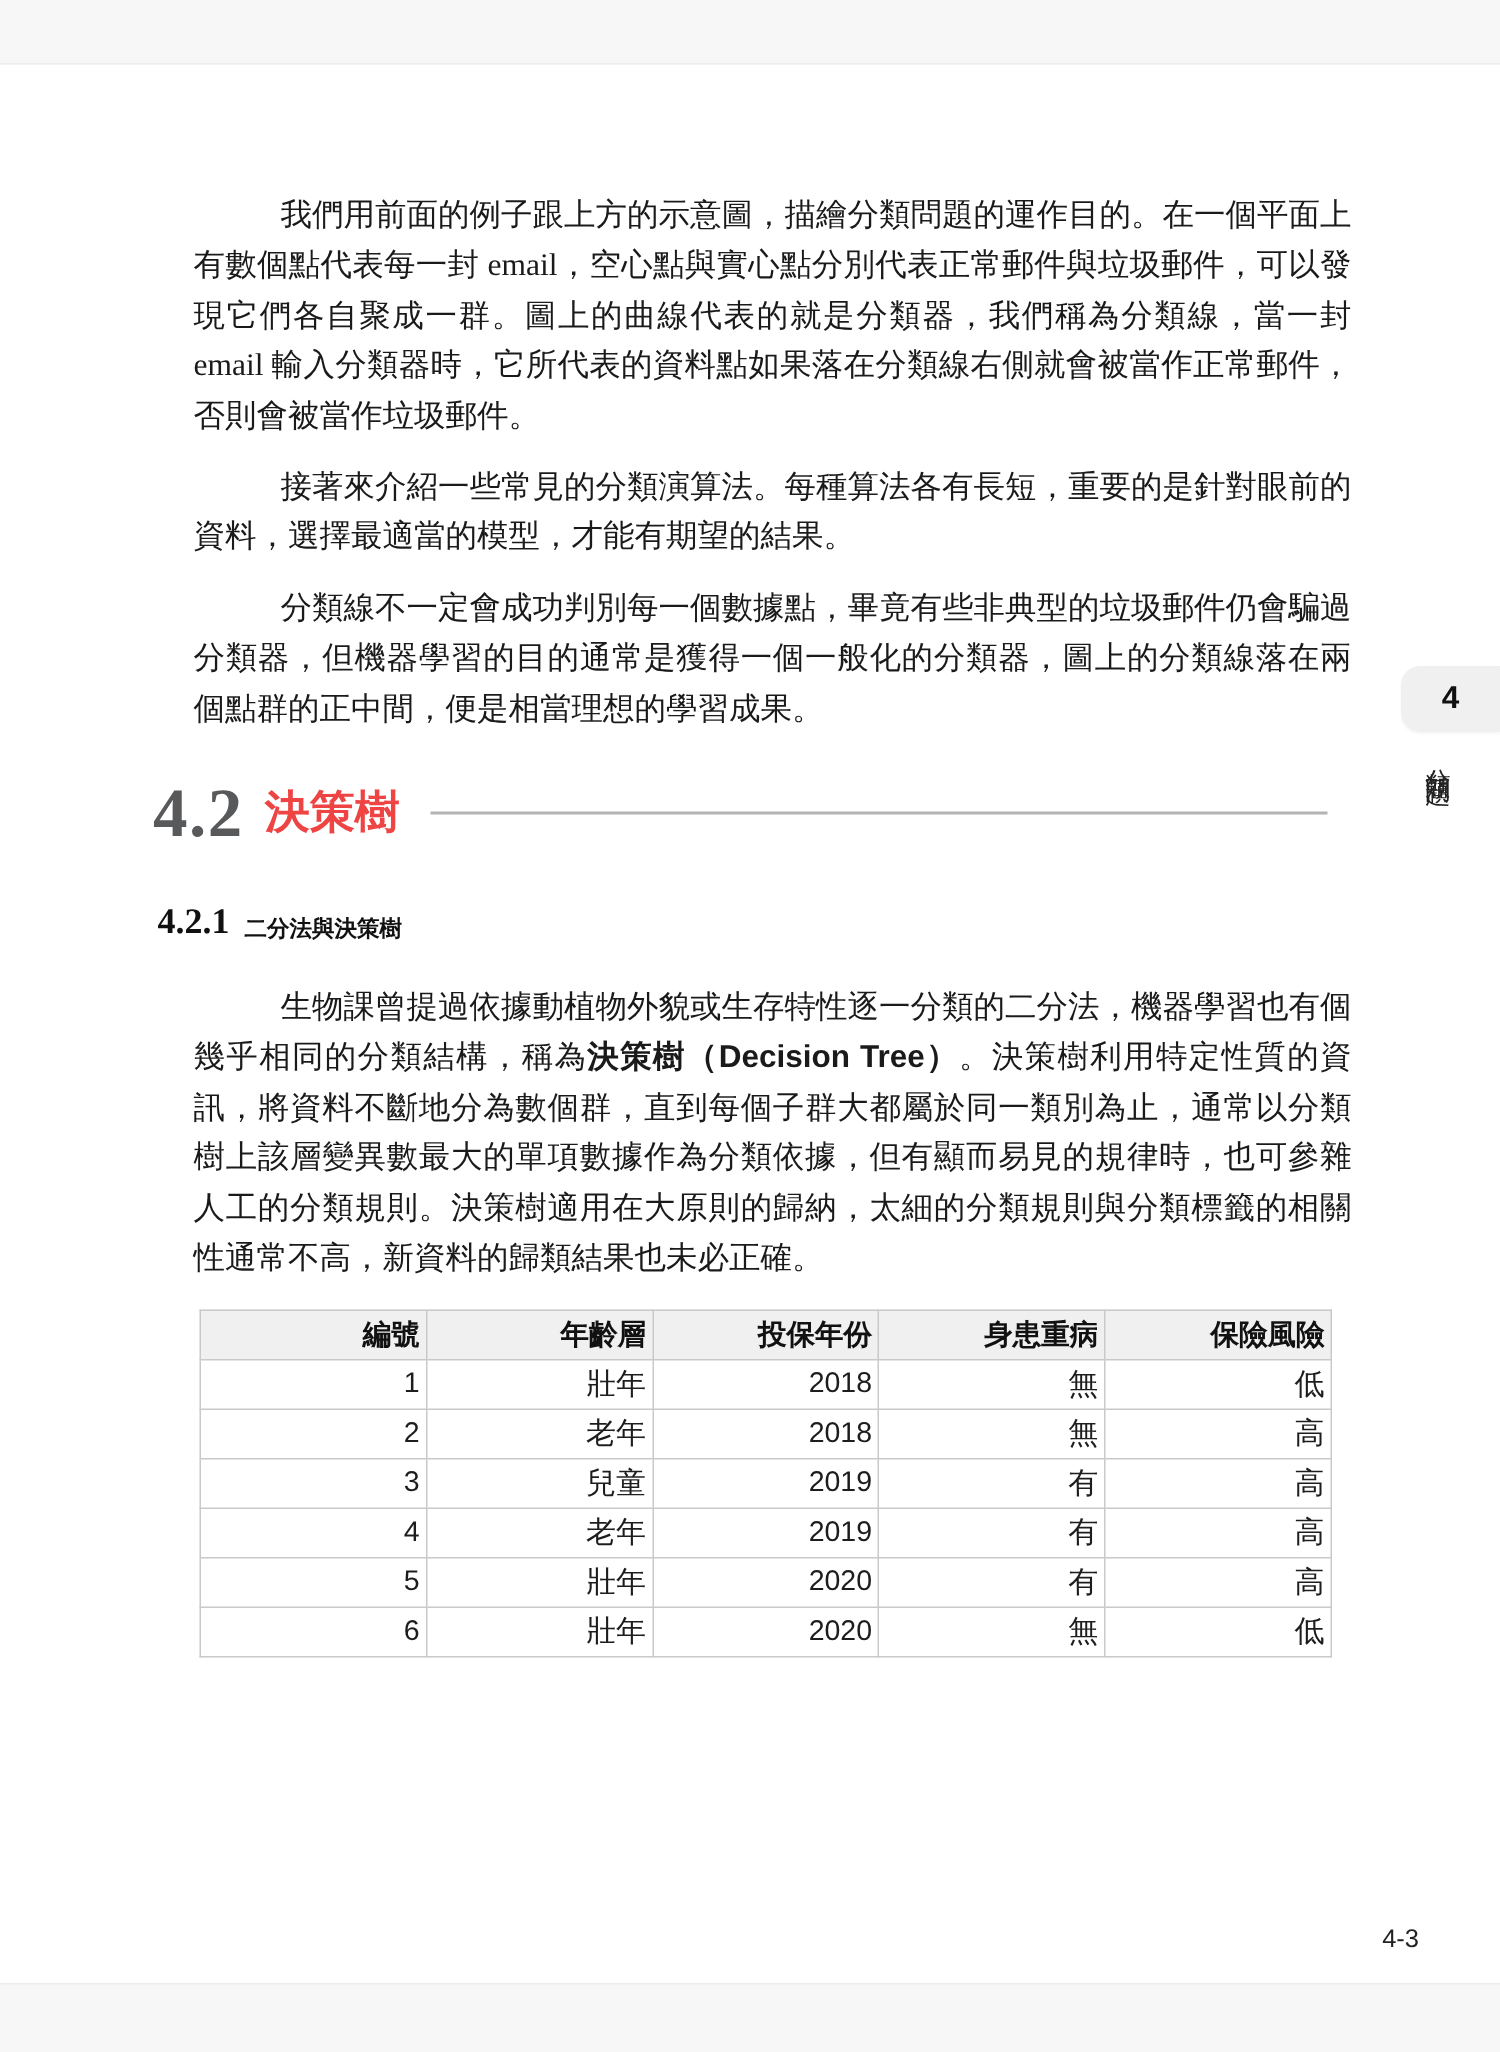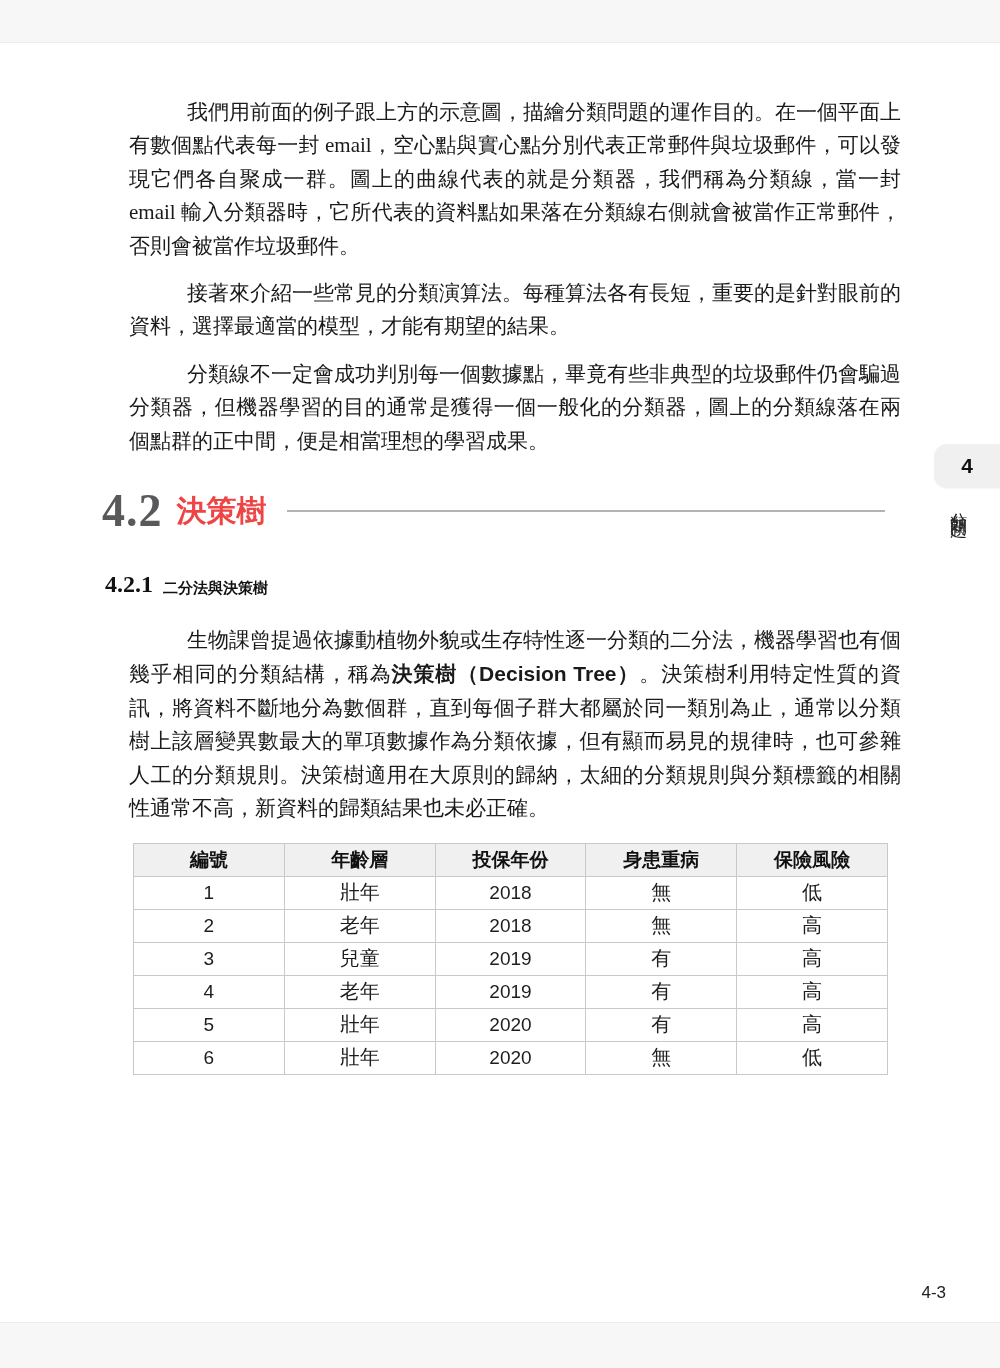--- a/index.html
+++ b/index.html
@@ -15,21 +15,21 @@
   html,body{margin:0;padding:0;}
   body{
     width:1000px;height:1368px;position:relative;background:#ffffff;
     font-family:"Liberation Serif","DejaVu Serif",serif;color:var(--text);
     overflow:hidden;
   }
   .band{position:absolute;left:0;right:0;background:var(--band-bg);}
   .band.top{top:0;height:43px;border-bottom:1px solid #ececec;}
   .band.bottom{bottom:0;height:46px;border-top:1px solid #ececec;}
   .sheet{position:absolute;top:44px;left:0;right:0;bottom:47px;background:#ffffff;}
-  .content{padding:52px 99px 0 129px;}
+  .content{padding:83px 99px 0 129px;}
   p.body-text{
     margin:0 0 14px 0;font-size:21px;line-height:33.4px;
     text-align:justify;text-indent:58px;color:var(--text);
   }
   .sans-bold{font-family:"Liberation Sans","DejaVu Sans",sans-serif;font-weight:bold;}
   .h2{display:flex;align-items:center;margin:30px 0 12px -27px;}
   .h2-num{
     font-family:"Liberation Serif","DejaVu Serif",serif;font-weight:bold;
     font-size:46px;line-height:1;color:var(--section-number);letter-spacing:1px;
   }
@@ -39,21 +39,21 @@
   }
   .h2-rule{flex:1;height:2px;background:var(--rule);margin-left:20px;margin-right:16px;}
   .h3{display:flex;align-items:flex-end;margin:37px 0 0 -24px;}
   .h3-num{font-family:"Liberation Serif","DejaVu Serif",serif;font-weight:bold;font-size:24px;color:#111;}
   .h3-title{font-family:"Liberation Sans","DejaVu Sans",sans-serif;font-weight:bold;font-size:15px;margin-left:10px;color:#111;}
   .p-after-h3{margin-top:26px !important;}
   table.data{
     border-collapse:collapse;margin:17px 0 0 4px;width:755px;table-layout:fixed;
   }
   table.data th,table.data td{
-    border:1px solid var(--table-border);text-align:center;height:33px;padding:0 4px;
+    border:1px solid var(--table-border);text-align:right;height:33px;padding:0 4px;
     vertical-align:middle;
   }
   table.data th{
     background:var(--table-header-bg);
     font-family:"Liberation Sans","DejaVu Sans",sans-serif;
     font-size:19px;font-weight:bold;color:#111;
   }
   table.data td{font-size:20px;color:#1d1d1d;}
   table.data td.num{font-family:"Liberation Sans","DejaVu Sans",sans-serif;font-size:19px;}
   .side-tab{

